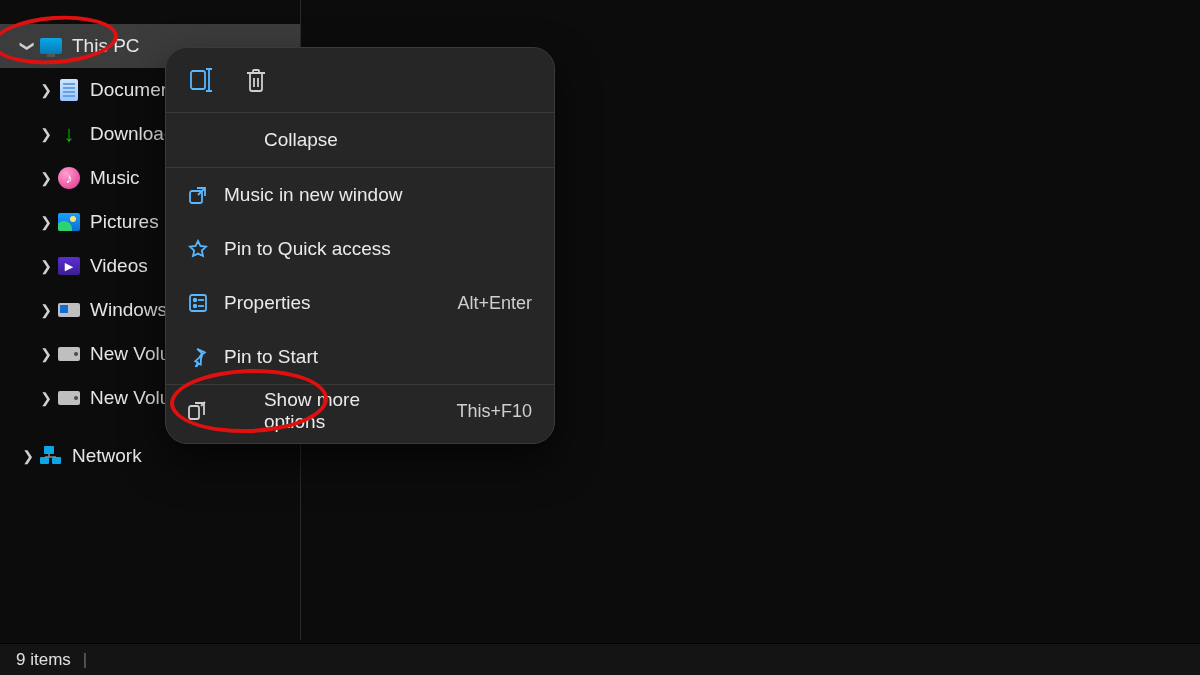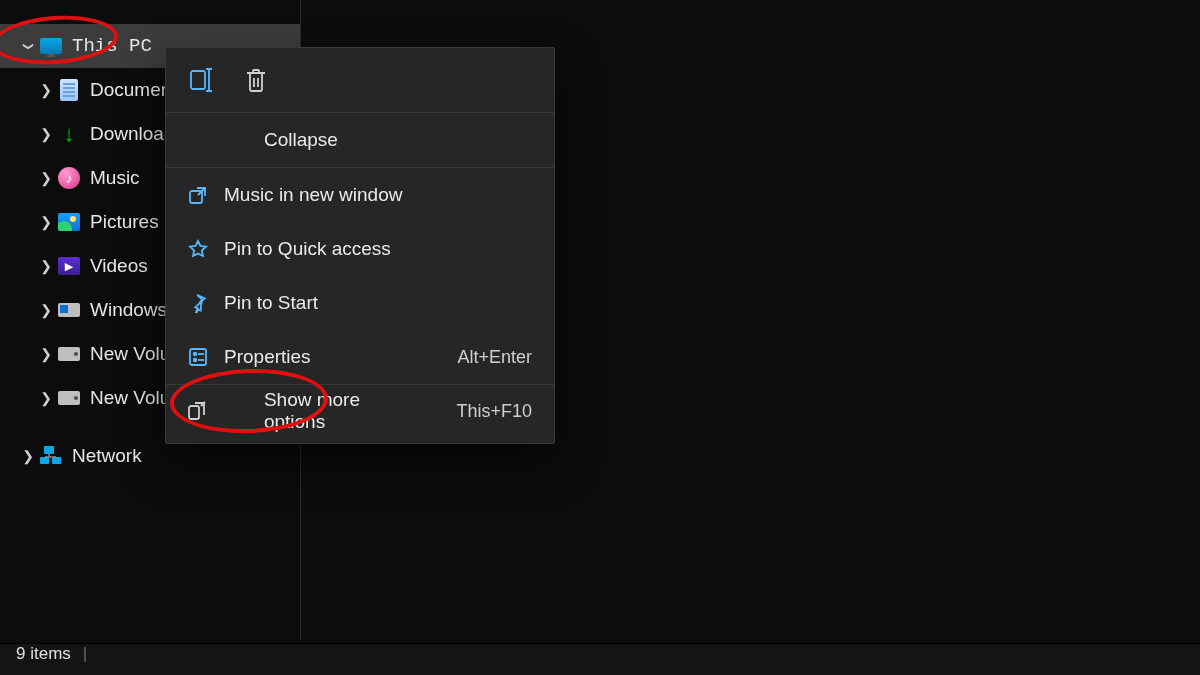--- a/index.html
+++ b/index.html
@@ -24,21 +24,20 @@
     align-items: center;
     height: 44px;
     padding-left: 22px;
     font-size: 19px;
     color: #e6e6e6;
     cursor: default;
     position: relative;
   }
   .tree-item.selected {
     background: #3c3c3c;
-    font-family: Liberation Mono, monospace;
   }
   .tree-item .chevron {
     width: 12px;
     margin-right: 6px;
     color: #cfcfcf;
     font-size: 14px;
     text-align: center;
   }
   .tree-item .chevron.expanded::before { content: "\276F"; display:inline-block; transform: rotate(90deg);}
   .tree-item .chevron.collapsed::before { content: "\276F"; }
@@ -84,21 +83,21 @@
   .main { position:absolute; left:302px; top:0; right:0; height:640px; background:#0c0c0c;}
 
   
   .ctxmenu {
     position: absolute;
     left: 165px;
     top: 47px;
     width: 390px;
     background: #262626;
     border: 1px solid #3a3a3a;
-    border-radius: 2px;
+    border-radius: 22px;
     box-shadow: 0 18px 40px rgba(0,0,0,.6);
     padding-bottom: 6px;
   }
   .ctx-iconrow {
     display:flex; gap:26px;
     padding: 18px 22px 18px 22px;
   }
   .ctx-iconbtn { width:28px; height:28px; display:flex; align-items:center; justify-content:center; color:#58b7ff; }
   .ctx-iconbtn.dim { color:#cfcfcf; }
   .ctx-sep { height:1px; background:#3a3a3a; margin:0; }
@@ -116,21 +115,21 @@
   .ctx-item .spacer { margin-left:40px; }
   .ctx-item .kbd { margin-left:auto; color:#cfcfcf; font-size:18px;}
   .ctx-item.noicon .ci-icon{visibility:hidden;}
   .ctx-item.compact { height:52px;gap:42px;}
   .ctx-sep.th { background:#3a3a3a; }
 
   
   .statusbar {
     position:absolute; left:0; bottom:0; width:100%; height:32px;
     background:#141414; color:#e0e0e0;
-    display:flex; align-items:flex-start;
+    display:flex; align-items:center;
     padding-left:16px; font-size:17px;
     border-top:1px solid #000;
   }
   .statusbar .sep { margin:0 12px; color:#6a6a6a;}
 </style>
 </head>
 <body>
 
 <div class="sidebar">
 
@@ -261,40 +260,40 @@
       <svg width="20" height="20" viewBox="0 0 20 20" fill="none" stroke="#58b7ff" stroke-width="1.8">
           <path d="M10 2 l2.4 5 5.6 .6 -4.2 3.9 1.2 5.5 L10 14.6 5 17 l1.2-5.5 L2 7.6 7.6 7z"></path>
         </svg>
     </span>
     <span>Pin to Quick access</span>
   </div>
 
   <div class="ctx-item">
     <span class="ci-icon">
       <svg width="20" height="20" viewBox="0 0 20 20" fill="none" stroke="#58b7ff" stroke-width="1.8">
-          <path d="M12 2 l6 6 -3 1 -3 4 -2 5 -2-2 -5 5 0-1 5-5 -2-2 5-2 4-3z" transform="rotate(-20 10 10)"></path>
-        </svg>
-    </span>
-    <span>Pin to Start</span>
-  </div>
-
-  <div class="ctx-item">
-    <span class="ci-icon">
-      <svg width="20" height="20" viewBox="0 0 20 20" fill="none" stroke="#58b7ff" stroke-width="1.8">
           <rect x="2" y="2" width="16" height="16" rx="2"></rect>
           <circle cx="7" cy="7" r="1.3" fill="#58b7ff"></circle>
           <path d="M10 7 h6"></path>
           <circle cx="7" cy="13" r="1.3" fill="#58b7ff"></circle>
           <path d="M10 13 h6"></path>
         </svg>
     </span>
     <span>Properties</span>
     <span class="kbd">Alt+Enter</span>
   </div>
 
+  <div class="ctx-item">
+    <span class="ci-icon">
+      <svg width="20" height="20" viewBox="0 0 20 20" fill="none" stroke="#58b7ff" stroke-width="1.8">
+          <path d="M12 2 l6 6 -3 1 -3 4 -2 5 -2-2 -5 5 0-1 5-5 -2-2 5-2 4-3z" transform="rotate(-20 10 10)"></path>
+        </svg>
+    </span>
+    <span>Pin to Start</span>
+  </div>
+
   <div class="ctx-sep th"></div>
 
   <div class="ctx-item compact">
     <span class="ci-icon">
       <svg width="20" height="20" viewBox="0 0 20 20" fill="none" stroke="#cfcfcf" stroke-width="1.8">
           <rect x="2" y="5" width="10" height="13" rx="2"></rect>
           <path d="M8 2 h9 v12 M14 5 l4-4"></path>
         </svg>
     </span>
     <span>Show more options</span>

